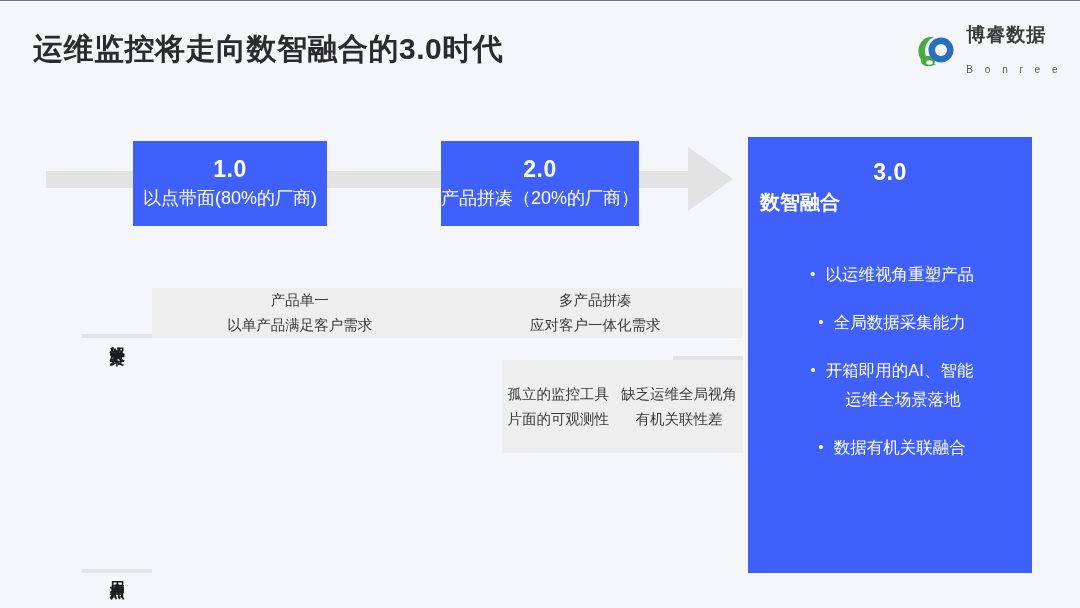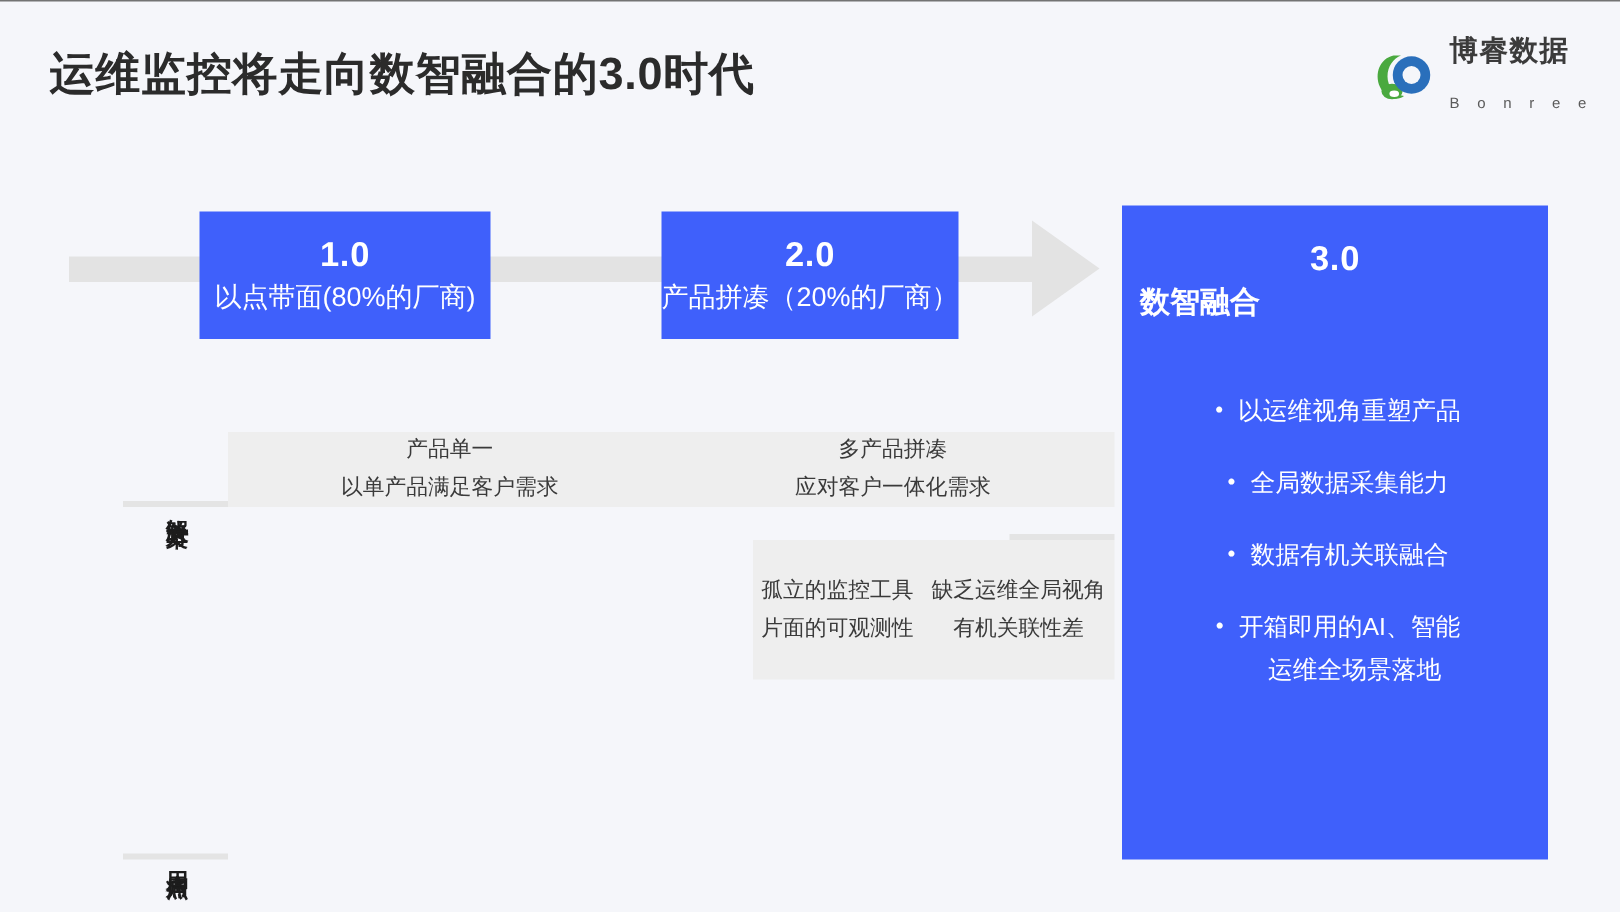--- a/index.html
+++ b/index.html
@@ -257,25 +257,25 @@
     <div class="panel-3-version">3.0</div>
     <div class="panel-3-title">数智融合</div>
     <ul class="panel-3-list">
       <li>
         <span class="bullet-dot">•</span><span>以运维视角重塑产品</span>
       </li>
       <li>
         <span class="bullet-dot">•</span><span>全局数据采集能力</span>
       </li>
       <li>
-        <span class="bullet-dot">•</span><span>数据有机关联融合</span>
+        <span class="bullet-dot">•</span><span>开箱即用的AI、智能</span>
+        <span class="li-second">运维全场景落地</span>
       </li>
       <li>
-        <span class="bullet-dot">•</span><span>开箱即用的AI、智能</span>
-        <span class="li-second">运维全场景落地</span>
+        <span class="bullet-dot">•</span><span>数据有机关联融合</span>
       </li>
     </ul>
   </div>
 
   <div class="row" id="row-0">
     <div class="row-label">解决方案</div>
     <div class="row-cells">
       <div class="cell">
         <span class="line">产品单一</span>
         <span class="line">以单产品满足客户需求</span>

